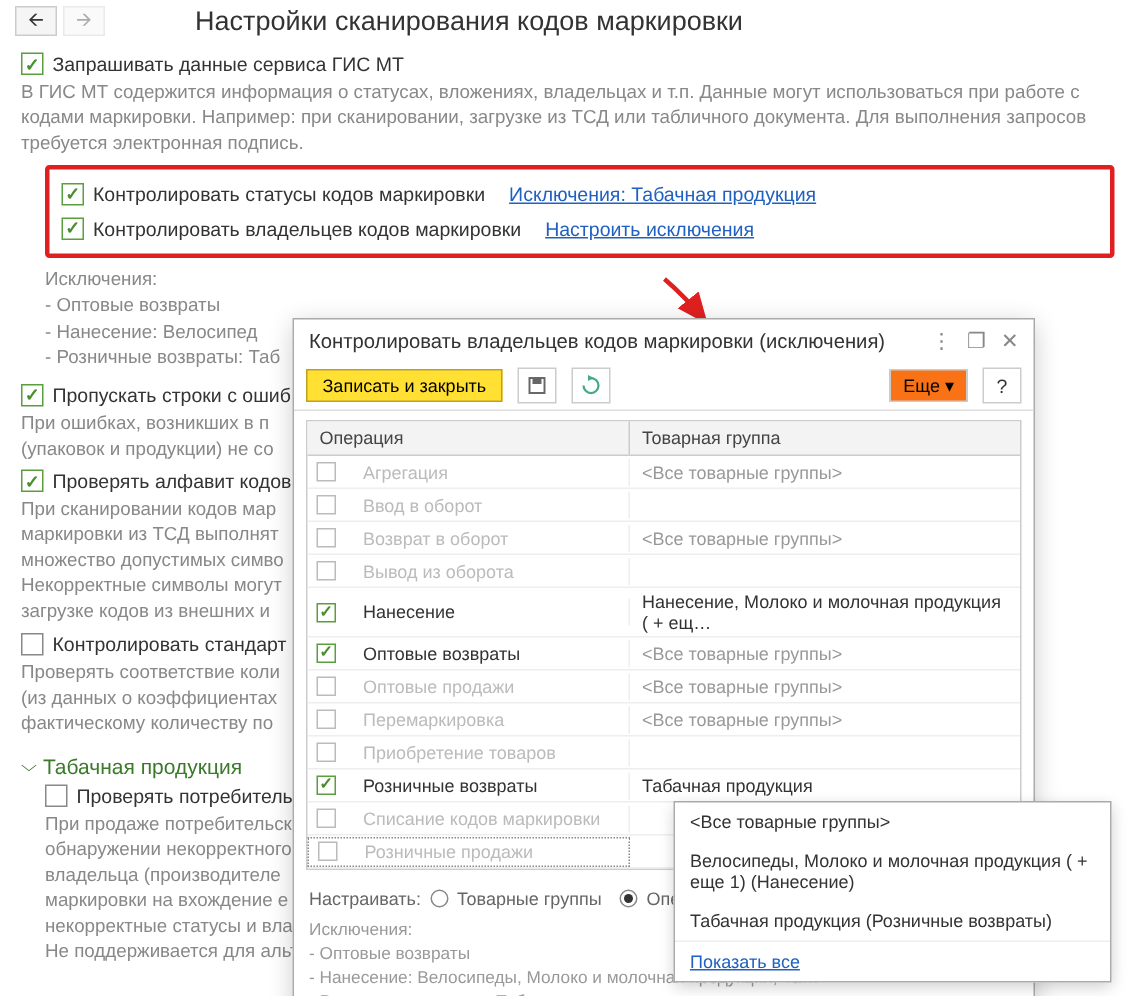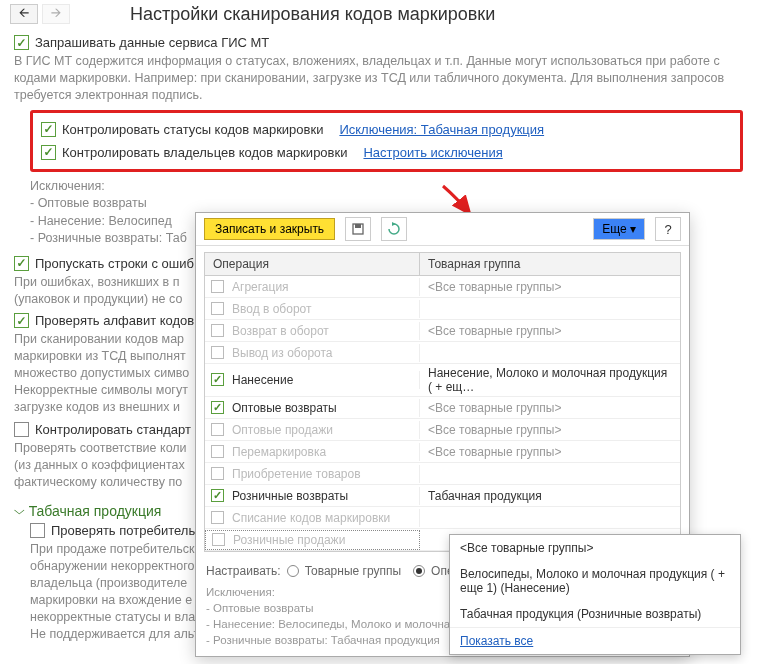--- a/index.html
+++ b/index.html
@@ -33,32 +33,32 @@
     
     .popup { position: absolute; left: 195px; top: 212px; width: 495px; background: #fff; border: 1px solid #aaa; box-shadow: 0 4px 16px rgba(0,0,0,0.2); }
     .popup-title { padding: 6px 10px; font-size: 13.5px; display: flex; align-items: center; justify-content: space-between; }
     .popup-title-right { display: flex; gap: 10px; align-items: center; color: #888; }
     .popup-title-right span { cursor: pointer; font-size: 14px; }
     
     .popup-toolbar { padding: 4px 8px; display: flex; gap: 10px; align-items: center; border-bottom: 1px solid #ddd; }
     .btn-yellow { background: #ffe033; border: 1px solid #c0a020; padding: 3px 10px; font-size: 12px; cursor: pointer; }
     .btn-plain { background: #fff; border: 1px solid #ccc; width: 26px; height: 24px; display: flex; align-items: center; justify-content: center; cursor: pointer; }
     .spacer { flex: 1; }
-    .btn-more { background: #3b82f6; border: 1px solid #ccc; padding: 3px 8px; font-size: 12px; cursor: pointer; }
+    .btn-more { background: #f97316; border: 1px solid #ccc; padding: 3px 8px; font-size: 12px; cursor: pointer; }
     
     .grid { border: 1px solid #ccc; margin: 6px 8px; }
     .grid-header { display: flex; background: #f3f3f3; border-bottom: 1px solid #ccc; }
     .gh-cell { padding: 4px 8px; font-size: 12px; color: #444; }
     .gh-op { width: 215px; border-right: 1px solid #ccc; }
     .gh-grp { flex: 1; }
     
     .grid-row { display: flex; border-bottom: 1px solid #eee; align-items: center; min-height: 22px; }
     .grid-row.dim { color: #bbb; }
     .grid-row.highlight .gc-op { border: 1px dotted #888; }
-    .gc-op { width: 215px; display: flex; gap: 8px; padding: 2px 6px; font-size: 12px; border-right: 1px solid #eee; }
+    .gc-op { width: 215px; display: flex; align-items: center; gap: 18px; padding: 2px 6px; font-size: 12px; border-right: 1px solid #eee; }
     .gc-grp { flex: 1; padding: 2px 8px; font-size: 12px; color: #999; }
     .gc-grp.dark { color: #333; }
     .grid-chk { width: 13px; height: 13px; border: 1px solid #bbb; display: inline-flex; align-items: center; justify-content: center; flex-shrink: 0; }
     .grid-chk.on { border-color: #5a9e3d; }
     .grid-chk.on::after { content: "✓"; color: #4a8e2d; font-size: 11px; font-weight: bold; line-height: 1; }
     .dd-btn { position: absolute; right: -6px; top: -2px; width: 16px; height: 18px; border: 1px solid #ccc; background: #f5f5f5; display: flex; align-items: center; justify-content: center; font-size: 9px; }
     
     .radio-row { padding: 6px 10px; font-size: 12px; color: #666; display: flex; align-items: center; gap: 6px; }
     .radio { width: 12px; height: 12px; border: 1px solid #888; border-radius: 50%; display: inline-flex; align-items: center; justify-content: center; }
     .radio.on::after { content: ""; width: 6px; height: 6px; background: #333; border-radius: 50%; }
@@ -148,20 +148,28 @@
 <svg class="arrowpath" width="50" height="40">
   <defs>
       <marker id="ah" markerWidth="8" markerHeight="8" refX="6" refY="3" orient="auto">
         <polygon points="0 0, 7 3, 0 6" fill="#e02020"></polygon>
       </marker>
     </defs>
   <path d="M 5 2 Q 20 15 32 30" stroke="#e02020" stroke-width="3" fill="none" marker-end="url(#ah)"></path>
 </svg>
 
 <div class="popup">
+  <div class="popup-title">
+    <span>Контролировать владельцев кодов маркировки (исключения)</span>
+    <div class="popup-title-right">
+      <span>⋮</span>
+      <span>❐</span>
+      <span>✕</span>
+    </div>
+  </div>
   <div class="popup-toolbar">
     <button class="btn-yellow">Записать и закрыть</button>
     <div class="btn-plain">
       <svg width="14" height="14">
           <rect x="2" y="2" width="10" height="10" fill="none" stroke="#666" stroke-width="1.3"></rect>
           <rect x="4" y="2" width="6" height="4" fill="#666"></rect>
         </svg>
     </div>
     <div class="btn-plain">
       <svg width="14" height="14">

